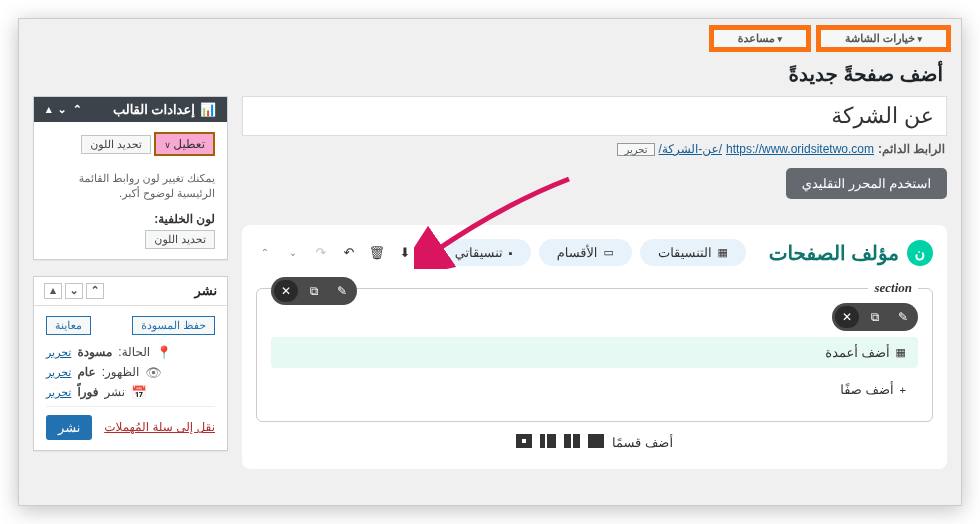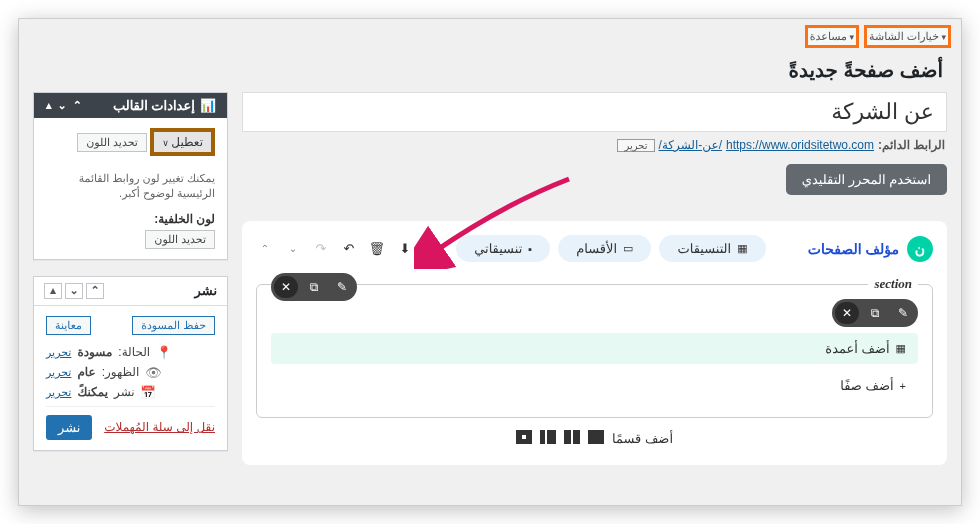--- a/index.html
+++ b/index.html
@@ -1,37 +1,37 @@
 <!DOCTYPE html>
 <html dir="rtl" lang="ar"><head>
 <meta charset="utf-8">
 <style>
 * { box-sizing: border-box; margin: 0; padding: 0; }
 body { font-family: Tahoma, Arial, sans-serif; background: #fff; padding: 18px; direction: rtl; }
 .frame { border: 1px solid #ccc; box-shadow: 0 4px 20px rgba(0,0,0,0.25); width: 944px; height: 488px; background: #f0f0f1; overflow: hidden; position: relative; }
 .topbar { display: flex; justify-content: flex-end; gap: 5px; padding: 6px 10px; background: #f0f0f1; direction: ltr; }
-.topbtn { background: #f6f7f7; border: 3px solid #f97316; font-size: 11px; padding: 2px 2px; color: #555; cursor: pointer; }
+.topbtn { background: #f6f7f7; border: 5px solid #f97316; font-size: 11px; padding: 2px 24px; color: #555; cursor: pointer; font-weight: bold; }
 .topbtn::after { content: " ▾"; font-size: 9px; }
 .heading { font-size: 20px; font-weight: 600; padding: 4px 18px 10px; color: #1d2327; }
 .layout { display: flex; padding: 0 14px; gap: 14px; }
 .main { flex: 1; }
 .sidebar { width: 195px; }
 .title-input { width: 100%; font-size: 22px; padding: 6px 12px; border: 1px solid #ddd; background: #fff; color: #333; }
 .permalink { font-size: 12px; padding: 6px 2px; color: #555; display: flex; align-items: center; gap: 4px; flex-direction: row-reverse; justify-content: flex-end; }
 .permalink-label { color: #555; font-weight: 600; }
 .permalink-url { color: #135e96; text-decoration: underline; direction: ltr; unicode-bidi: embed; }
 .permalink-slug { color: #135e96; text-decoration: underline; }
 .edit-btn { font-size: 10px; padding: 0 6px; border: 1px solid #999; background: #f6f7f7; cursor: pointer; color: #555; }
 .classic-btn { background: #646970; color: #fff; border: none; padding: 8px 16px; border-radius: 5px; font-size: 13px; margin-top: 6px; cursor: pointer; }
 
 .builder { background: #fff; border-radius: 8px; margin-top: 26px; padding: 14px; position: relative; }
 .builder-head { display: flex; align-items: center; justify-content: space-between; }
 .builder-logo { display: flex; align-items: center; gap: 8px; }
 .logo-circle { width: 26px; height: 26px; border-radius: 50%; background: #00d2a8; display: flex; align-items: center; justify-content: center; color: #fff; font-weight: bold; font-size: 14px; }
-.logo-text { color: #1d4ed8; font-size: 14px; font-weight: 600; }
+.logo-text { color: #0f766e; font-size: 20px; font-weight: 600; }
 .mid-tabs { display: flex; gap: 8px; }
 .tab-pill { background: #e8f2fb; border-radius: 18px; padding: 6px 18px; font-size: 13px; color: #333; display: flex; align-items: center; gap: 6px; cursor: pointer; }
 .tab-icon { font-size: 11px; }
 .tool-row { display: flex; gap: 10px; align-items: center; color: #333; font-size: 13px; }
 .tool-icon { cursor: pointer; width: 18px; text-align: center; }
 
 .section-wrap { border: 1px solid #ccc; border-radius: 6px; margin-top: 22px; padding: 14px 14px 18px; position: relative; }
 .section-label { position: absolute; top: -9px; right: 14px; background: #fff; padding: 0 6px; font-size: 13px; font-weight: 700; font-family: Georgia, serif; font-style: italic; color: #333; direction: ltr; }
 
 .dark-tool-row { display: flex; gap: 4px; background: #4a4a4a; border-radius: 14px; padding: 3px; }
@@ -50,21 +50,21 @@
 
 .panel { background: #fff; border: 1px solid #ccd0d4; box-shadow: 0 1px 1px rgba(0,0,0,.04); margin-bottom: 16px; }
 .panel-head { background: #3c434a; color: #fff; display: flex; align-items: center; justify-content: space-between; padding: 5px 10px; font-size: 13px; font-weight: 600; }
 .panel-head-light { background: #fff; color: #1d2327; border-bottom: 1px solid #ddd; display: flex; align-items: center; justify-content: space-between; padding: 6px 10px; font-size: 13px; font-weight: 700; }
 .head-tools { display: flex; gap: 2px; font-size: 11px; }
 .head-tools span { cursor: pointer; padding: 0 2px; }
 .head-tools-light { display: flex; gap: 3px; font-size: 11px; color: #555; }
 .head-tools-light span { border: 1px solid #c3c4c7; width: 18px; height: 16px; display: flex; align-items: center; justify-content: center; cursor: pointer; }
 .panel-body { padding: 10px 12px; font-size: 12px; color: #333; }
 .panel-body label { display: block; font-weight: 700; margin-bottom: 4px; font-size: 12px; }
-.sel-btn { border: 4px solid #a16207; background: #e5e5e5; font-size: 12px; padding: 3px 8px; cursor: pointer; color: #333; }
+.sel-btn { border: 2px solid #a16207; background: #f9a8d4; font-size: 12px; padding: 3px 8px; cursor: pointer; color: #333; }
 .sel-btn::after { content: " ∨"; font-size: 9px; }
 .small-btn { border: 1px solid #c3c4c7; background: #f6f7f7; font-size: 11px; padding: 2px 8px; cursor: pointer; color: #444; }
 .hint { font-size: 11px; color: #666; margin-top: 15px; line-height: 1.4; }
 
 .pub-row { display: flex; justify-content: space-between; margin-bottom: 10px; }
 .pub-line { font-size: 12px; color: #444; display: flex; gap: 6px; align-items: center; justify-content: flex-end; margin-bottom: 5px; }
 .pub-line a { color: #135e96; text-decoration: underline; cursor: pointer; font-size: 11px; }
 .pub-icon { color: #777; font-size: 13px; }
 .pub-bold { font-weight: 700; }
 .trash-link { color: #b32d2e; text-decoration: underline; font-size: 12px; cursor: pointer; }
@@ -238,21 +238,21 @@
           </div>
           <div class="pub-line">
             <span class="pub-icon">👁</span>
             <span>الظهور:</span>
             <span class="pub-bold">عام</span>
             <a>تحرير</a>
           </div>
           <div class="pub-line">
             <span class="pub-icon">📅</span>
             <span>نشر</span>
-            <span class="pub-bold">يمكنكً</span>
+            <span class="pub-bold">فوراً</span>
             <a>تحرير</a>
           </div>
 
           <div class="pub-foot">
             <a class="trash-link">نقل إلى سلة المُهملات</a>
             <button class="publish-btn">نشر</button>
           </div>
         </div>
       </div>
 

